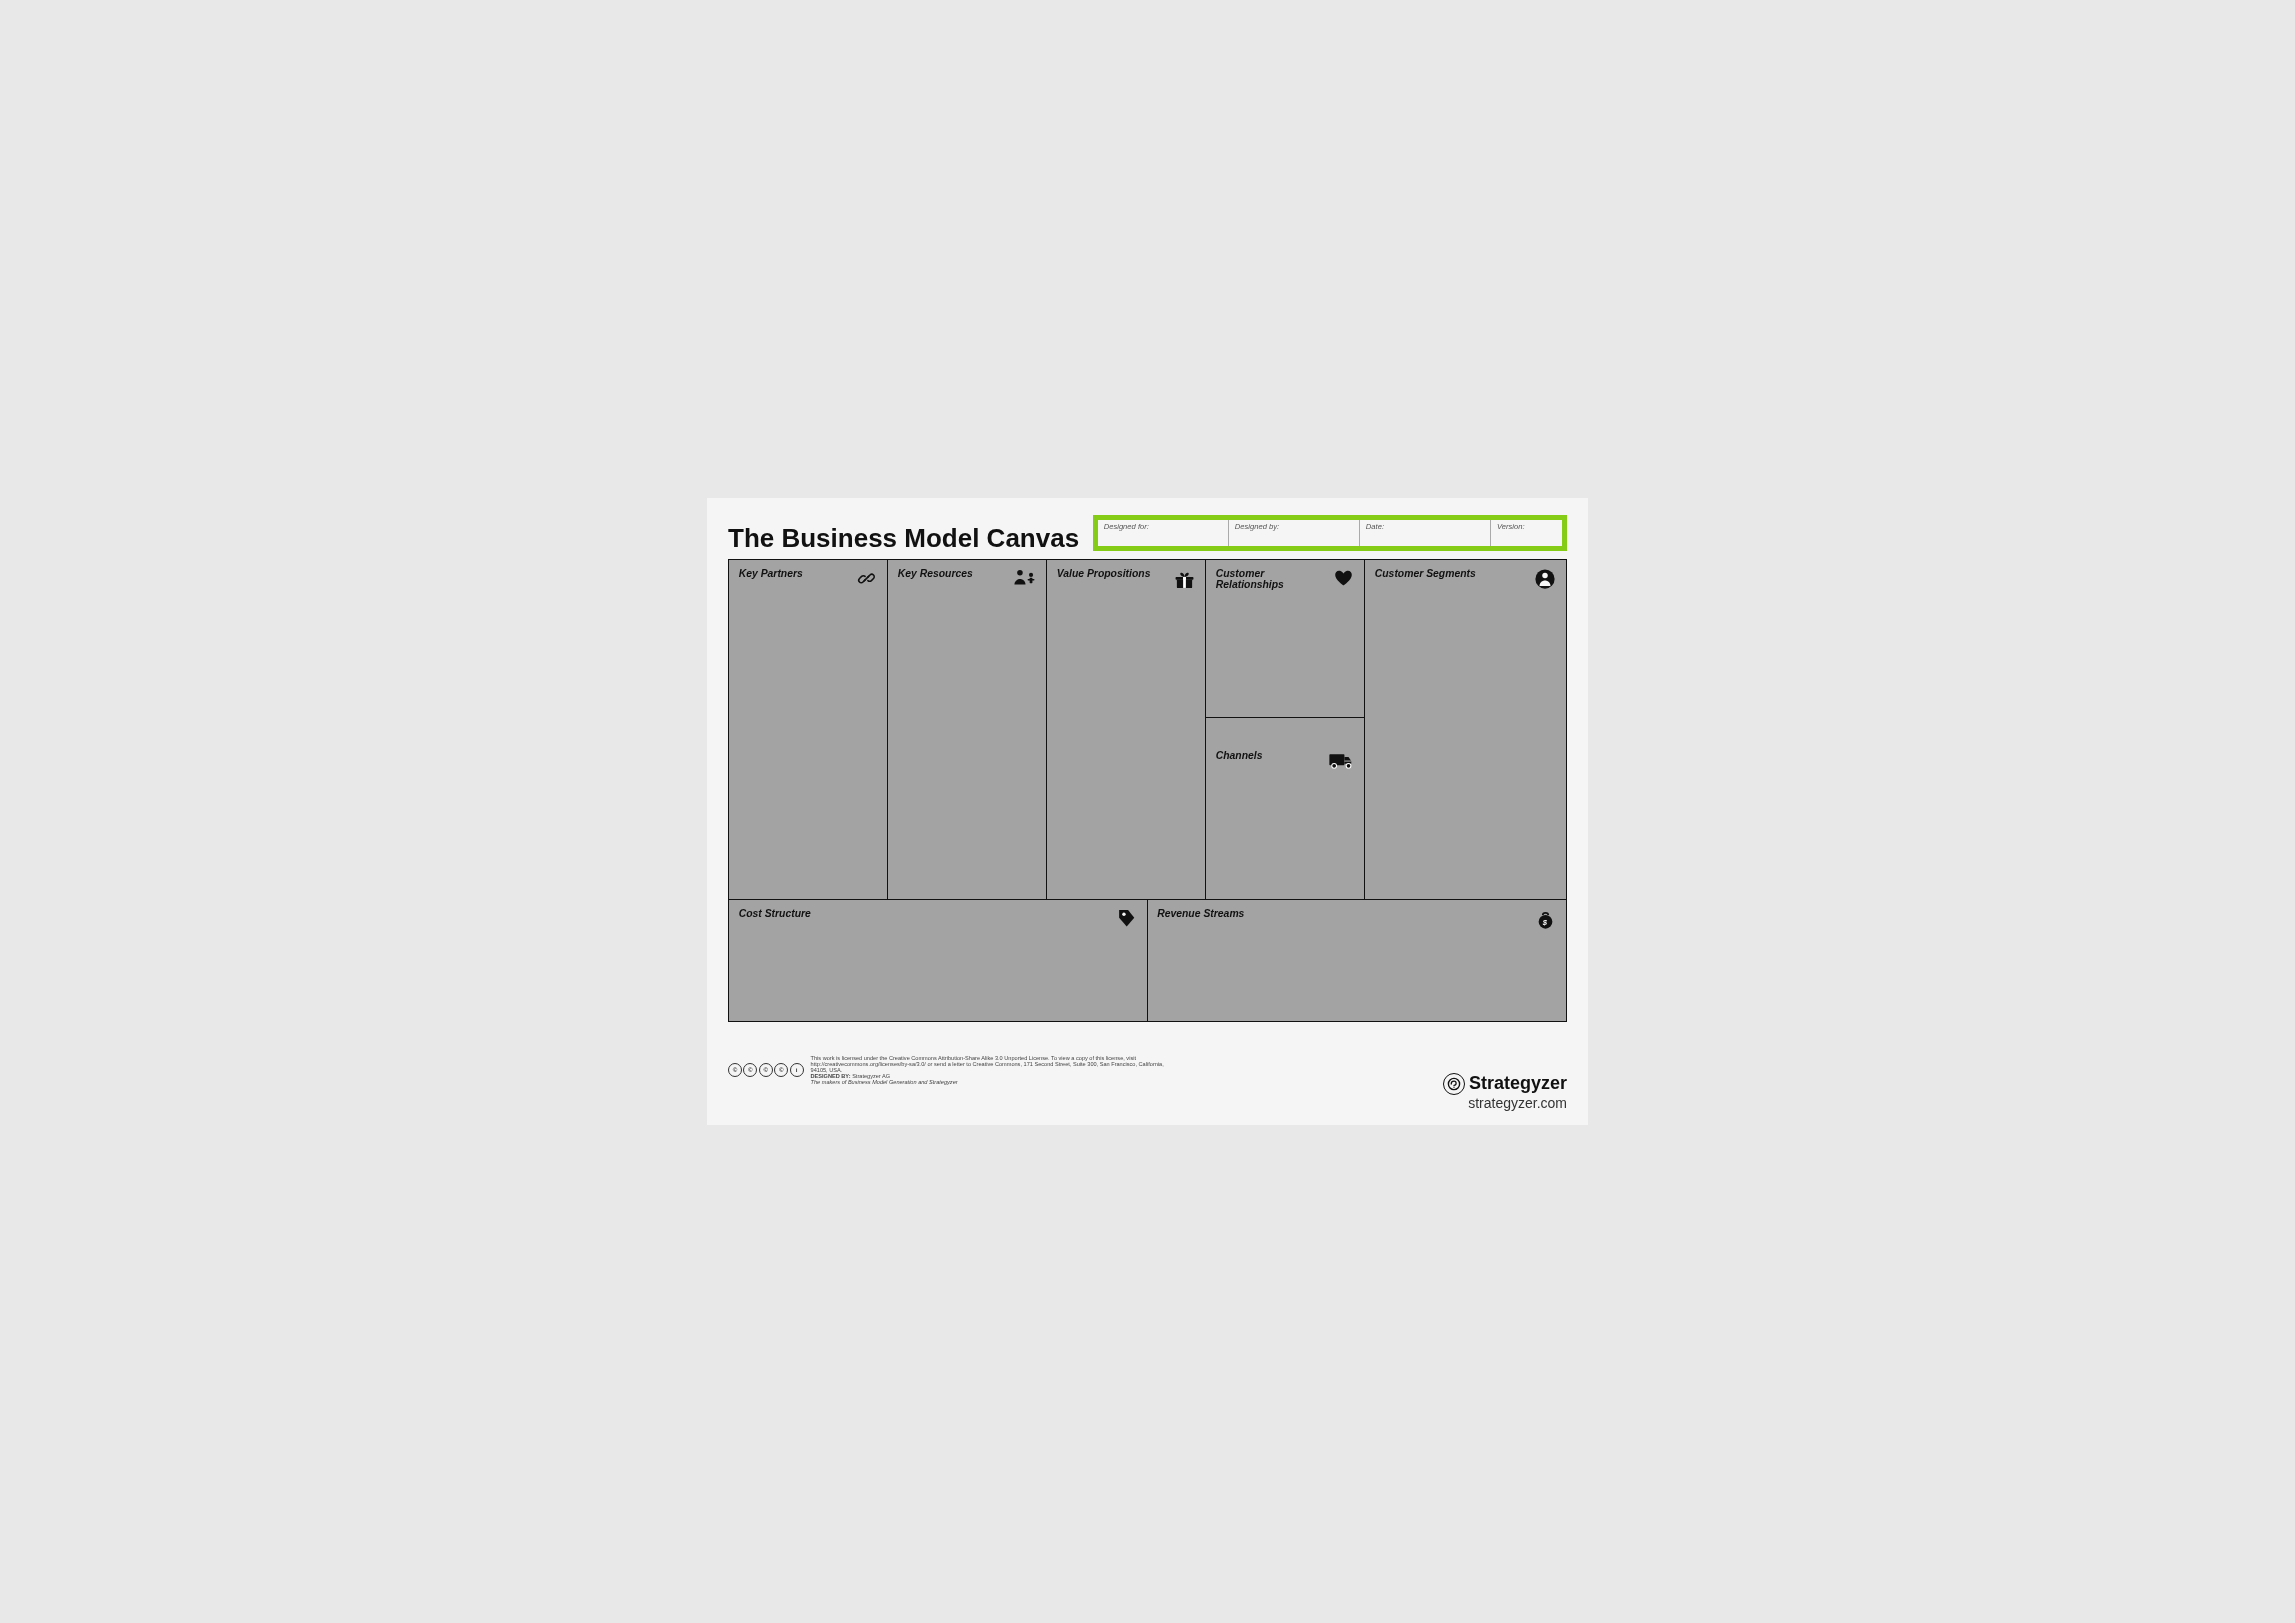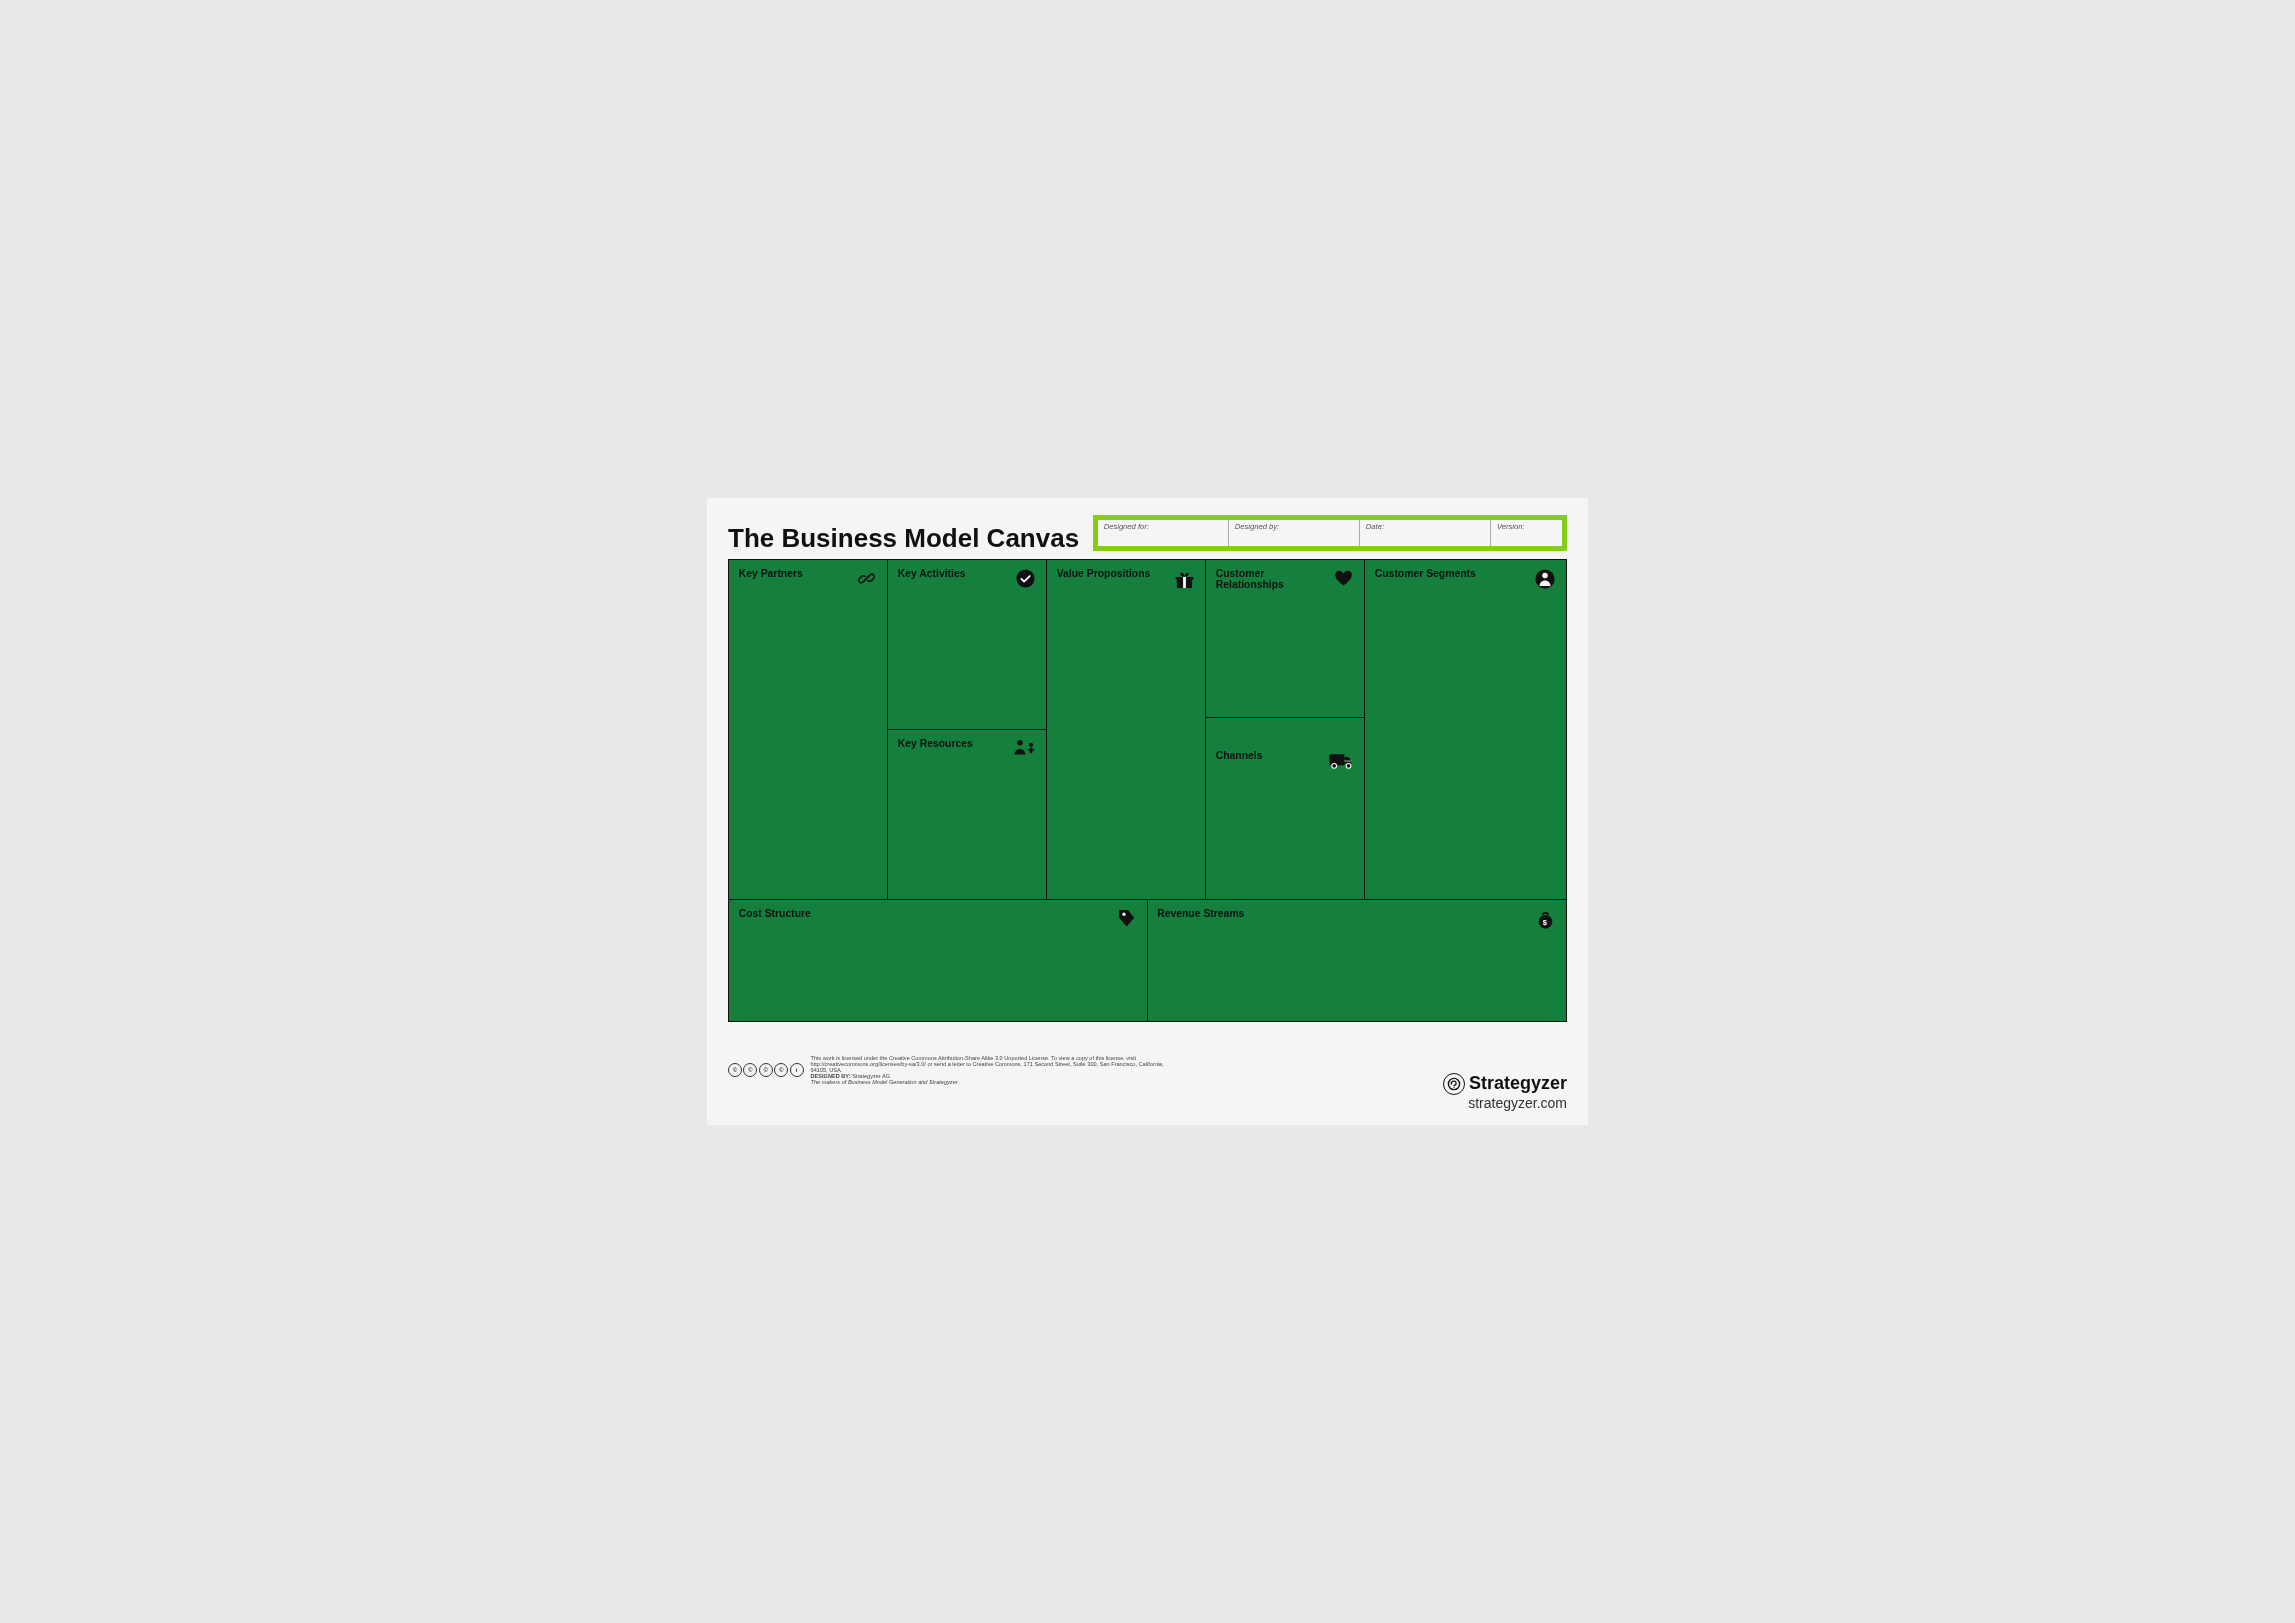--- a/index.html
+++ b/index.html
@@ -59,21 +59,22 @@
     .header-field label {
       font-size: 7.6px;
       color: #555;
       font-style: italic;
       display: block;
     }
 
     
     .canvas {
       border: 1.4px solid #111;
-      background: #15803d;
+      background: #a3a3a3;
+      font-style: italic;
     }
 
     
     .canvas-top {
       display: flex;
       border-bottom: 1.4px solid #111;
       height: 340px;
     }
 
     .canvas-bottom {
@@ -274,33 +275,20 @@
                 <path d="M13 17l-3 3a3.5 3.5 0 01-5-5l3-3a3.5 3.5 0 015 0" stroke="#111" stroke-width="2.2" stroke-linecap="round" fill="none"></path>
                 <path d="M17 13l3-3a3.5 3.5 0 015 5l-3 3a3.5 3.5 0 01-5 0" stroke="#111" stroke-width="2.2" stroke-linecap="round" fill="none"></path>
                 <line x1="12" y1="18" x2="18" y2="12" stroke="#111" stroke-width="2.2" stroke-linecap="round"></line>
               </svg>
             </span>
           </div>
         </div>
       </div>
 
       <div class="col-activities-resources">
-        <div class="col-activities">
-          <div class="cell">
-            <div class="cell-label">
-              <span>Key Activities</span>
-              <span class="cell-icon">
-                <svg width="21" height="21" viewBox="0 0 30 30" fill="none" xmlns="http://www.w3.org/2000/svg">
-                  <circle cx="15" cy="15" r="13" fill="#111"></circle>
-                  <path d="M9 15.5l4 4 8-8" stroke="#fff" stroke-width="2.5" stroke-linecap="round" stroke-linejoin="round"></path>
-                </svg>
-              </span>
-            </div>
-          </div>
-        </div>
         <div class="col-resources">
           <div class="cell">
             <div class="cell-label">
               <span>Key Resources</span>
               <span class="cell-icon">
                 <svg width="23.6" height="19.4" viewBox="0 0 34 28" fill="none" xmlns="http://www.w3.org/2000/svg">
 
                   <circle cx="10" cy="7" r="4" fill="#111"></circle>
                   <path d="M2 24c0-5 4-8 8-8s8 3 8 8" fill="#111"></path>
 

